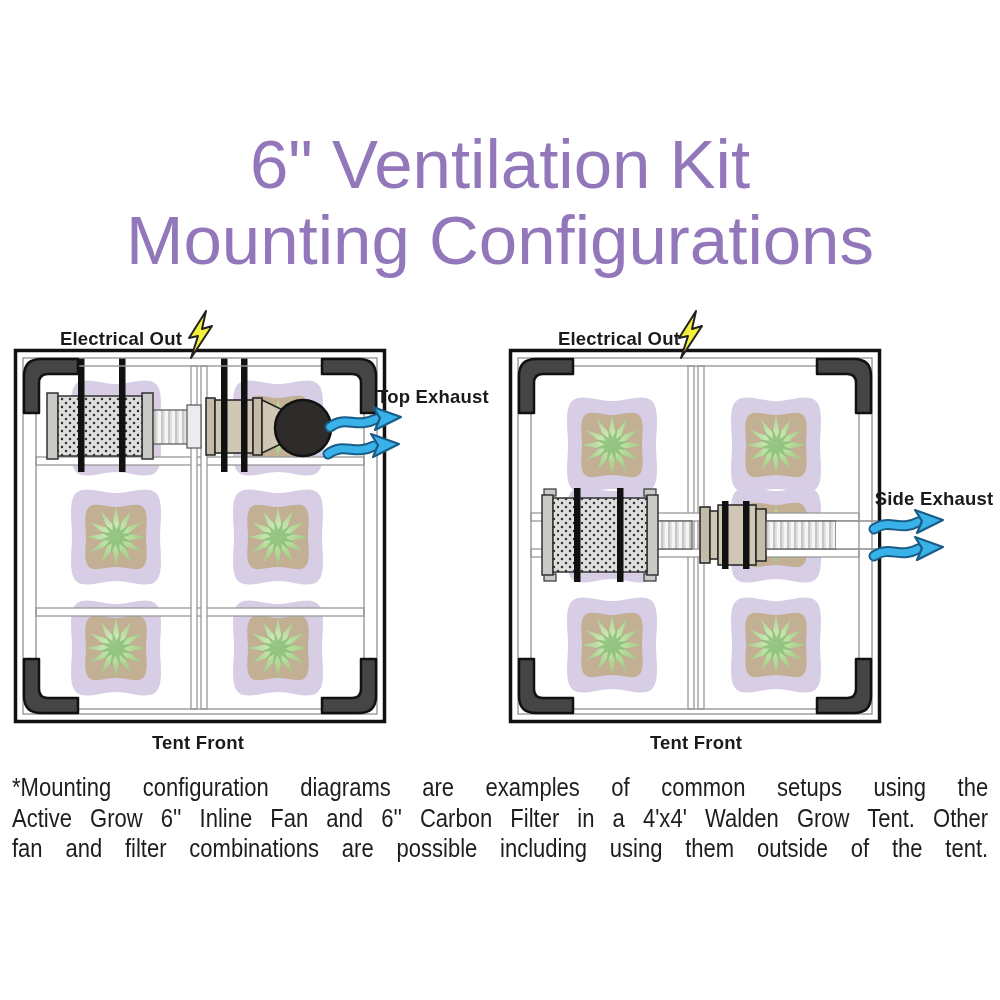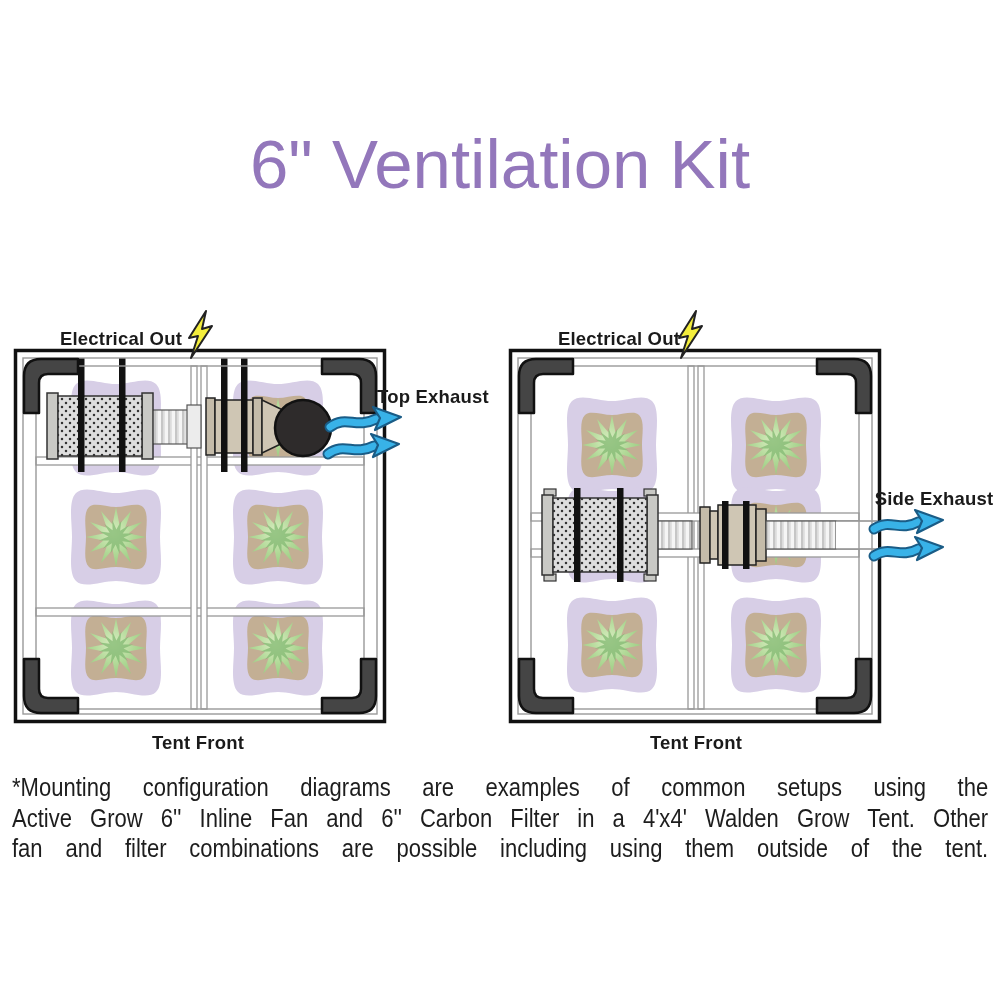--- a/index.html
+++ b/index.html
@@ -18,20 +18,21 @@
             font-size:25px;line-height:30.5px;color:#1d1d1d;}
   .footnote div{text-align:justify;text-align-last:justify;}
 </style>
 </head>
 <body>
 
 <div class="canvas">
 
   <div class="title">
     <span>6" Ventilation Kit</span>
+    <span>Mounting Configurations</span>
   </div>
 
   <svg id="diagram-left" class="diagram" width="500" height="455" viewBox="0 0 500 455">
     <defs>
       <pattern id="dots" width="8" height="8" patternUnits="userSpaceOnUse">
         <rect width="8" height="8" fill="#dedede"></rect>
         <circle cx="2" cy="2" r="1.25" fill="#333"></circle>
         <circle cx="6" cy="6" r="1.25" fill="#333"></circle>
       </pattern>
       <pattern id="ribs" width="7" height="12" patternUnits="userSpaceOnUse">

